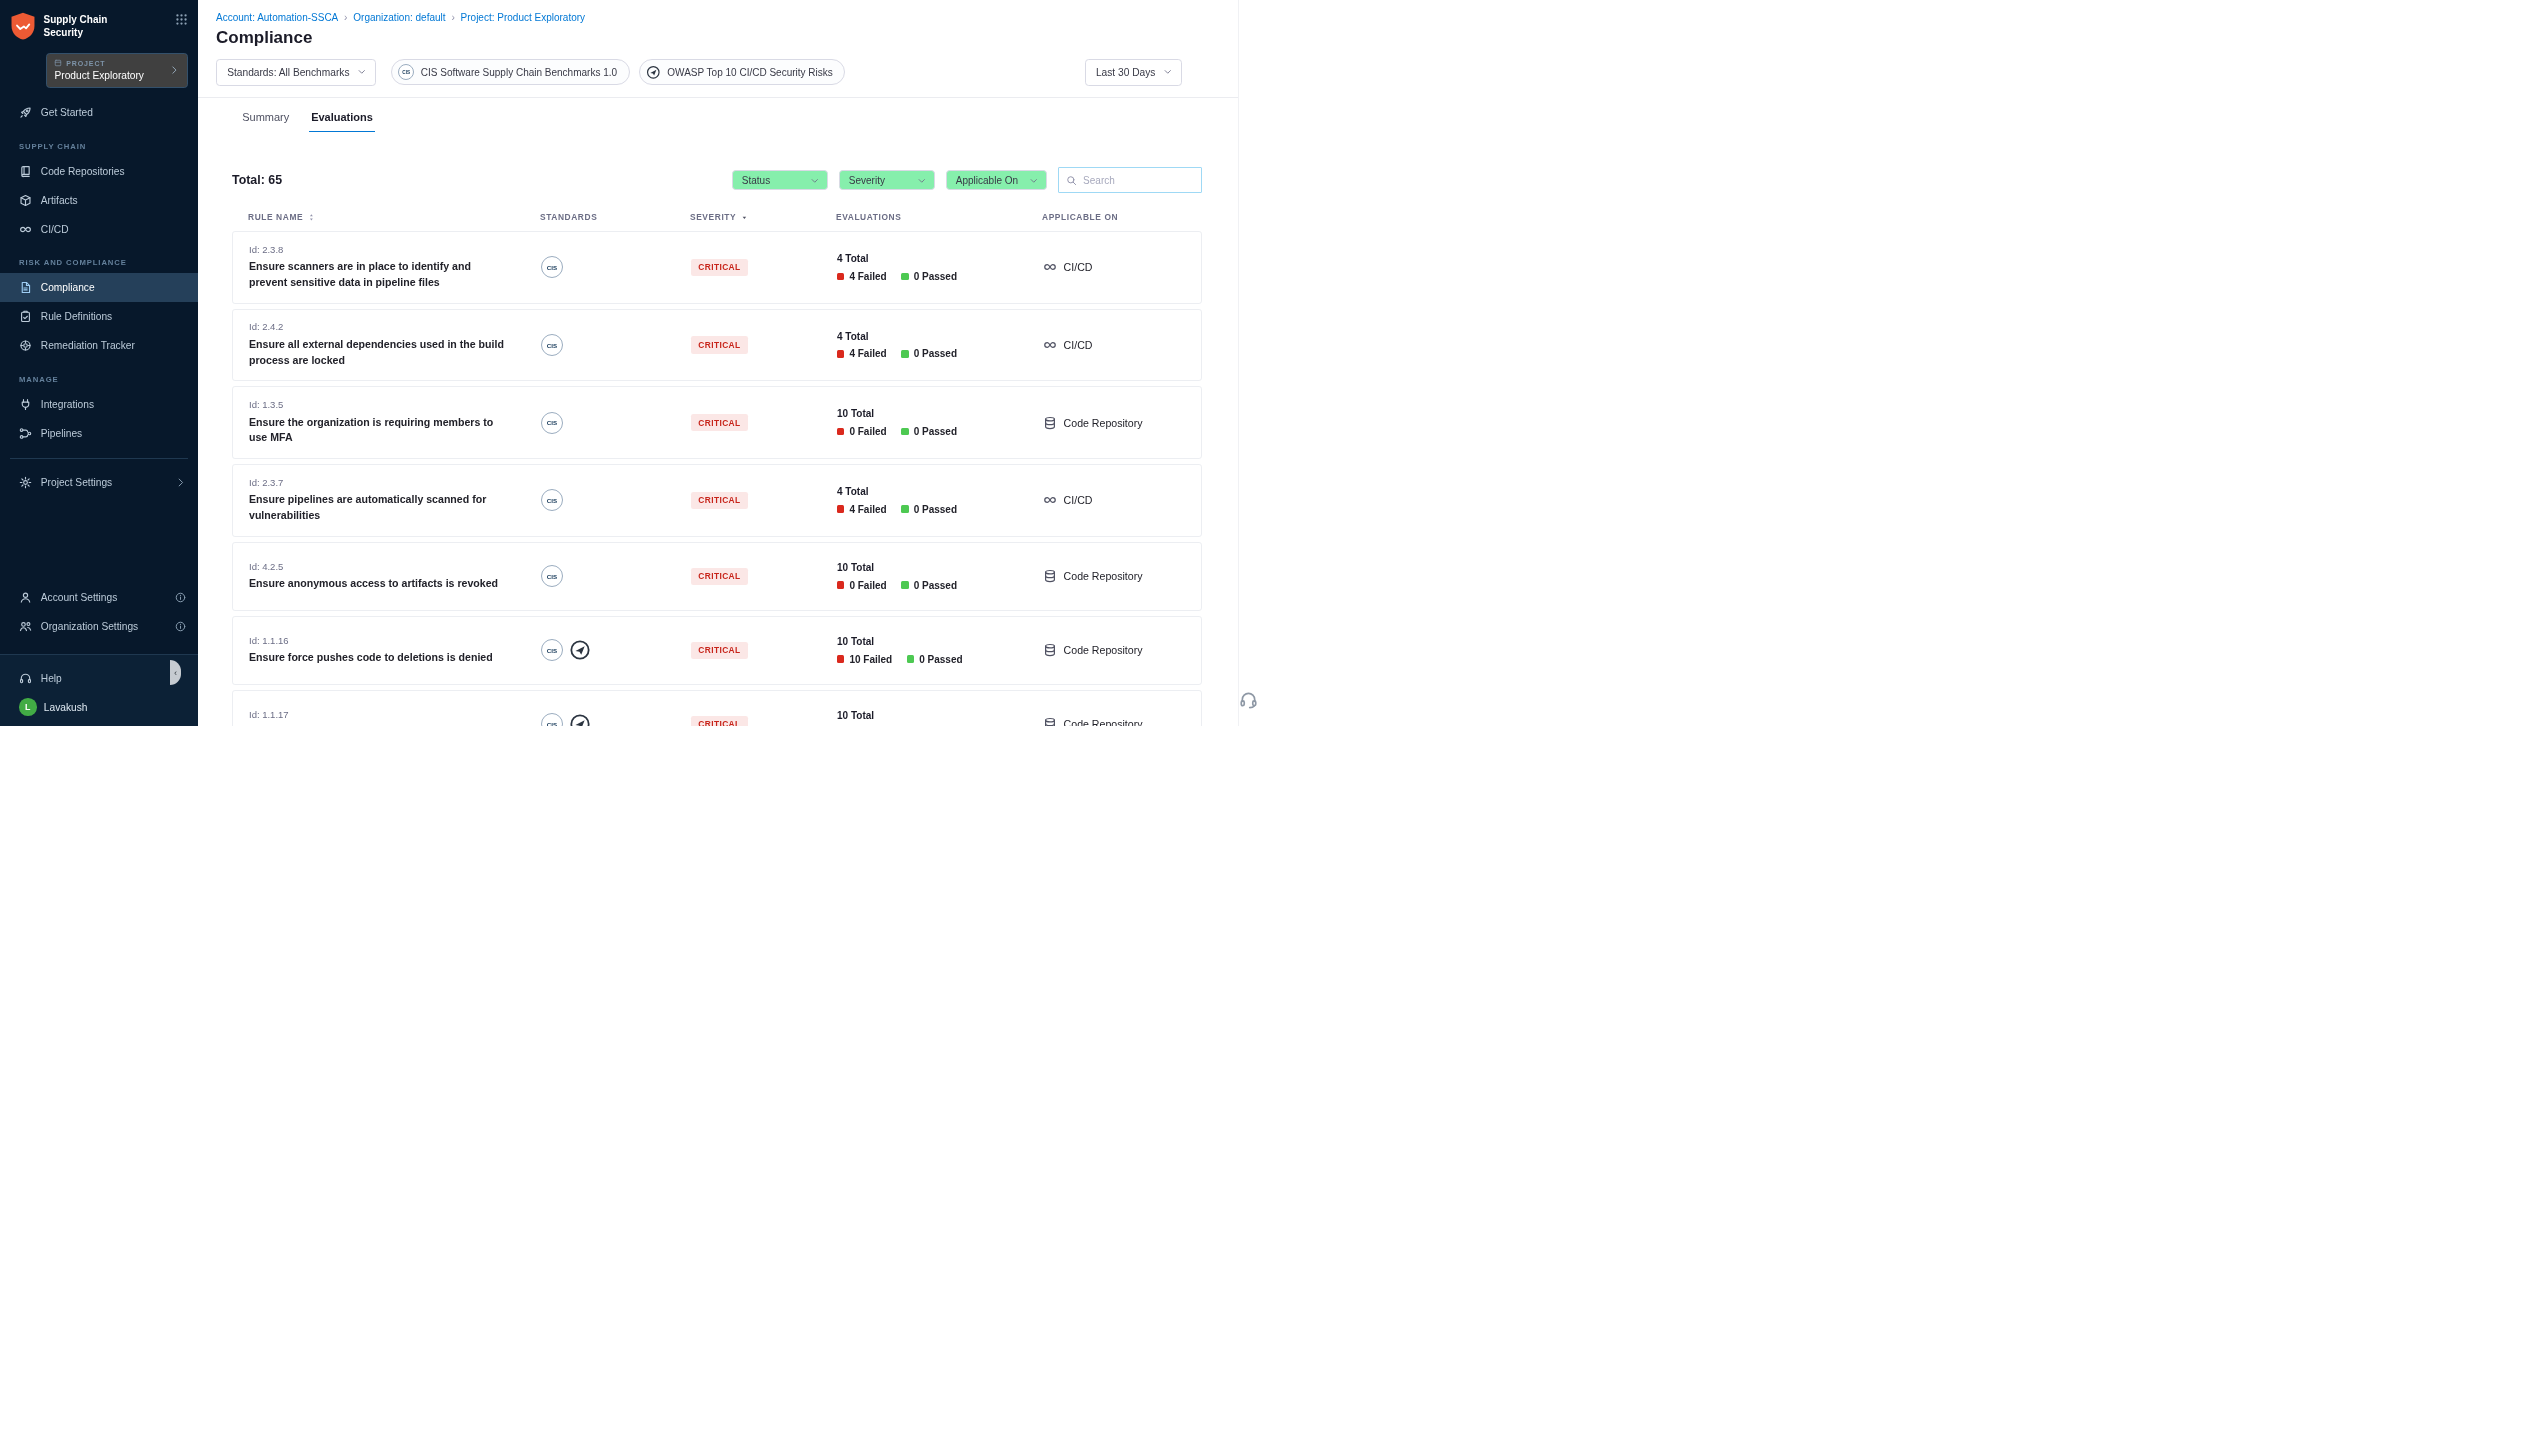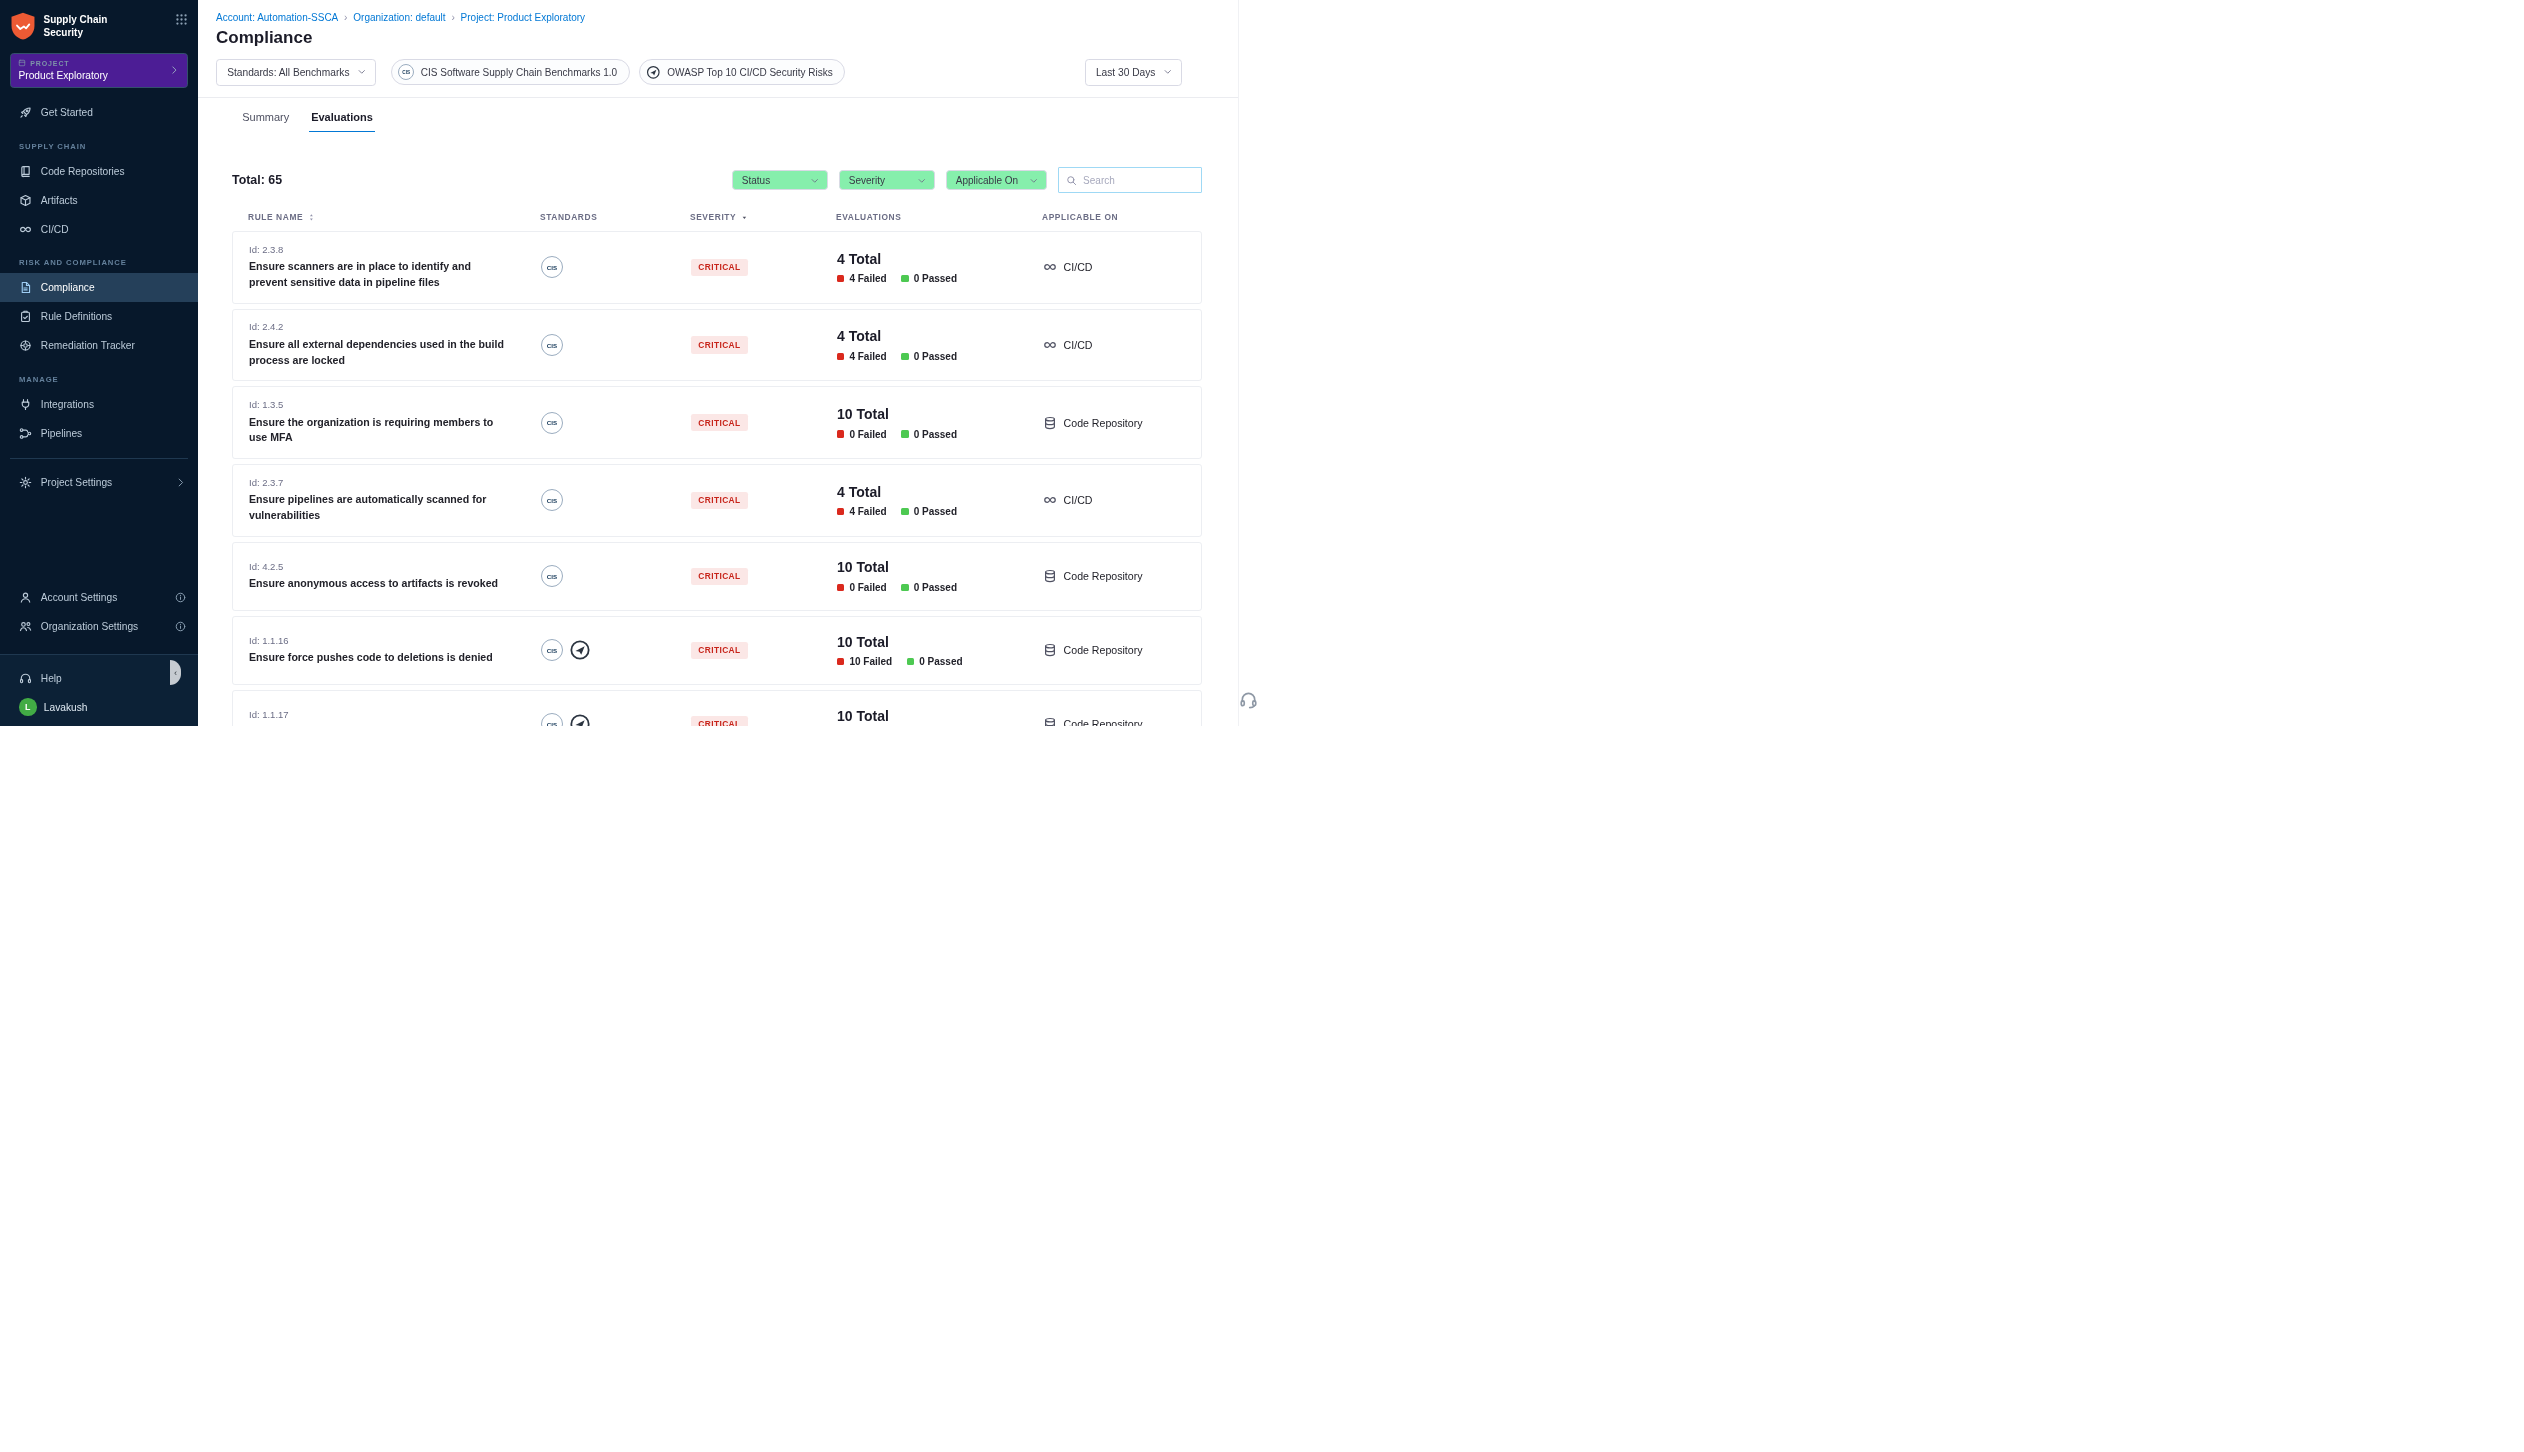--- a/index.html
+++ b/index.html
@@ -9,21 +9,21 @@
   .ic { width:13px; height:13px; flex:0 0 auto; }
   .ic svg { width:100%; height:100%; stroke:currentColor; fill:none; stroke-width:1.4; stroke-linecap:round; stroke-linejoin:round; }
 
   
   .sidebar { width:198px; background:#07182b; color:#bccbd9; display:flex; flex-direction:column; position:relative; flex:0 0 auto; }
   .sb-top { padding:11.7px 10.2px 0 10.2px; }
   .logo-row { display:flex; align-items:flex-start; gap:7.3px; }
   .logo-shield { width:26px; height:28px; flex:0 0 auto; }
   .app-title { color:#fff; font-size:10px; font-weight:700; line-height:1.3; padding-top:1.5px; }
   .grid-btn { margin-left:auto; color:#8da1b4; width:13px; height:13px; cursor:pointer; padding-top:1.5px; }
-  .project-card { margin-top:13px; border:0.7px solid #33506b; background:#4c1d95; border-radius:3.7px; padding:5.8px 7.3px; display:flex; align-items:center; cursor:pointer; }
+  .project-card { margin-top:13px; border:0.7px solid #33506b; background:#404040; border-radius:3.7px; padding:5.8px 7.3px; display:flex; align-items:center; cursor:pointer;margin-left:36px; }
   .project-meta { flex:1; min-width:0; }
   .project-label { display:flex; align-items:center; gap:3.7px; color:#7e94a9; font-size:7px; letter-spacing:0.9px; font-weight:700; }
   .project-label .ic { width:8px; height:8px; }
   .project-name { color:#fff; font-size:10.2px; margin-top:2.9px; white-space:nowrap; overflow:hidden; }
   .project-card .chev { color:#9db1c4; width:10.2px; height:10.2px; }
 
   .sb-nav { flex:1; padding:10.2px 0 0 0; display:flex; flex-direction:column; overflow:hidden; }
   .nav-item { display:flex; align-items:center; gap:8.8px; padding:0 11.7px 0 19px; height:29px; font-size:10.2px; color:#bccbd9; cursor:pointer; flex:0 0 auto; }
   .nav-item.active { background:#25405a; color:#ffffff; }
   .nav-item.active .ic { color:#9ecdf3; }
@@ -81,21 +81,21 @@
   .rule-id { font-size:9.5px; color:#6b6d85; }
   .rule-name { font-size:10.6px; font-weight:600; color:#22222a; line-height:1.5; max-width:270px; }
   .standards-cell { display:flex; align-items:center; gap:5.8px; }
   .cis-badge { width:22px; height:22px; border-radius:50%; border:1.1px solid #9badc0; background:#fff; color:#173a5a; font-size:6.2px; font-weight:700; display:flex; align-items:center; justify-content:center; letter-spacing:0.1px; }
   .cis-badge.sm { width:16px; height:16px; font-size:4.7px; border-width:0.9px; }
   .owasp-badge { width:22px; height:22px; color:#2b3440; }
   .owasp-badge svg, .owasp-sm svg { width:100%; height:100%; stroke:currentColor; fill:none; stroke-width:1.3; }
   .owasp-sm { width:14.6px; height:14.6px; color:#2b3440; }
   .sev-badge { display:inline-block; padding:3.7px 7.3px; background:#fbe7e6; color:#c7241a; font-size:8.4px; font-weight:700; letter-spacing:0.4px; border-radius:2.2px; }
   .eval-cell { display:flex; flex-direction:column; gap:6.6px; }
-  .eval-total { font-size:14px; font-weight:700; color:#1b1b28; }
+  .eval-total { font-size:10px; font-weight:700; color:#1b1b28; }
   .eval-line { display:flex; gap:14.6px; }
   .eval-group { display:flex; align-items:center; gap:5.1px; font-size:10px; font-weight:600; color:#22222a; }
   .sq { width:7.3px; height:7.3px; border-radius:1.5px; }
   .sq.failed { background:#da291d; }
   .sq.passed { background:#4dc952; }
   .applicable-cell { display:flex; align-items:center; gap:6.6px; font-size:10.6px; color:#22222a; }
   .applicable-cell .ic { width:14px; height:14px; color:#4f5162; }
 
   .right-strip { position:absolute; right:0; top:0; width:24px; height:100%; background:#fff; border-left:0.7px solid #f0f1f4; z-index:4; }
   .help-widget { position:absolute; right:3.7px; top:690px; width:19px; height:19px; color:#8e98a5; cursor:pointer; z-index:6; }

